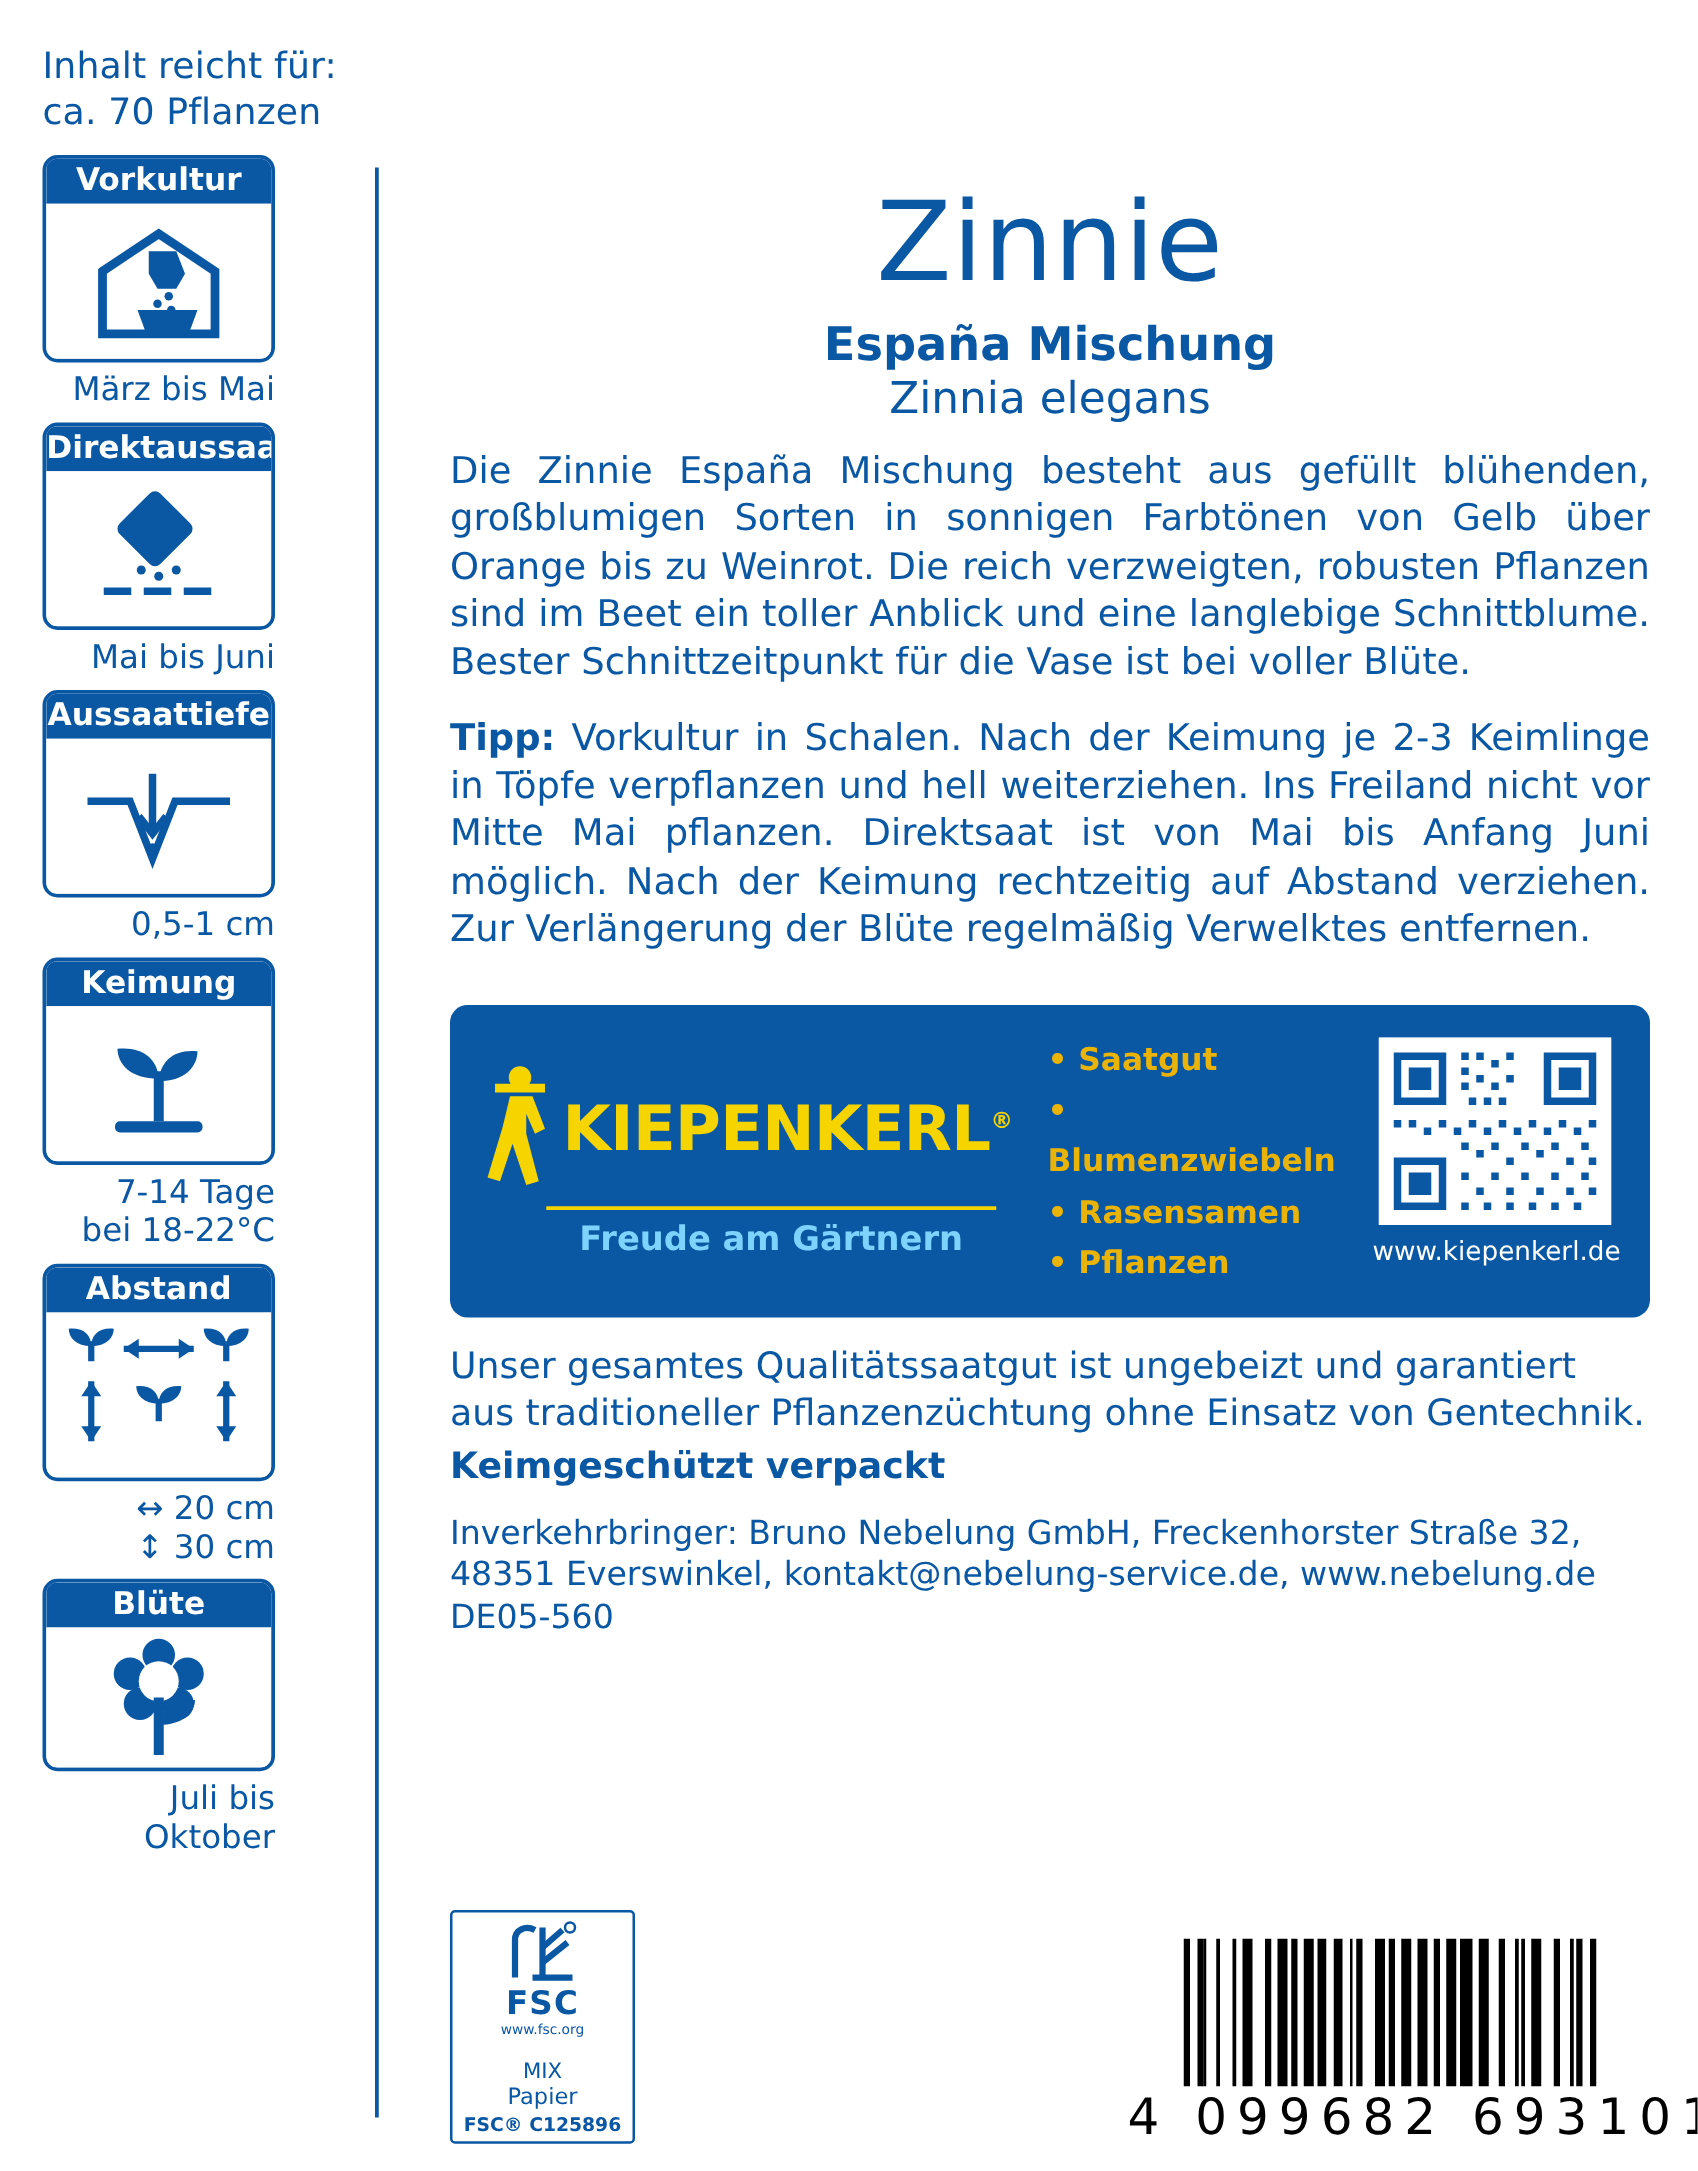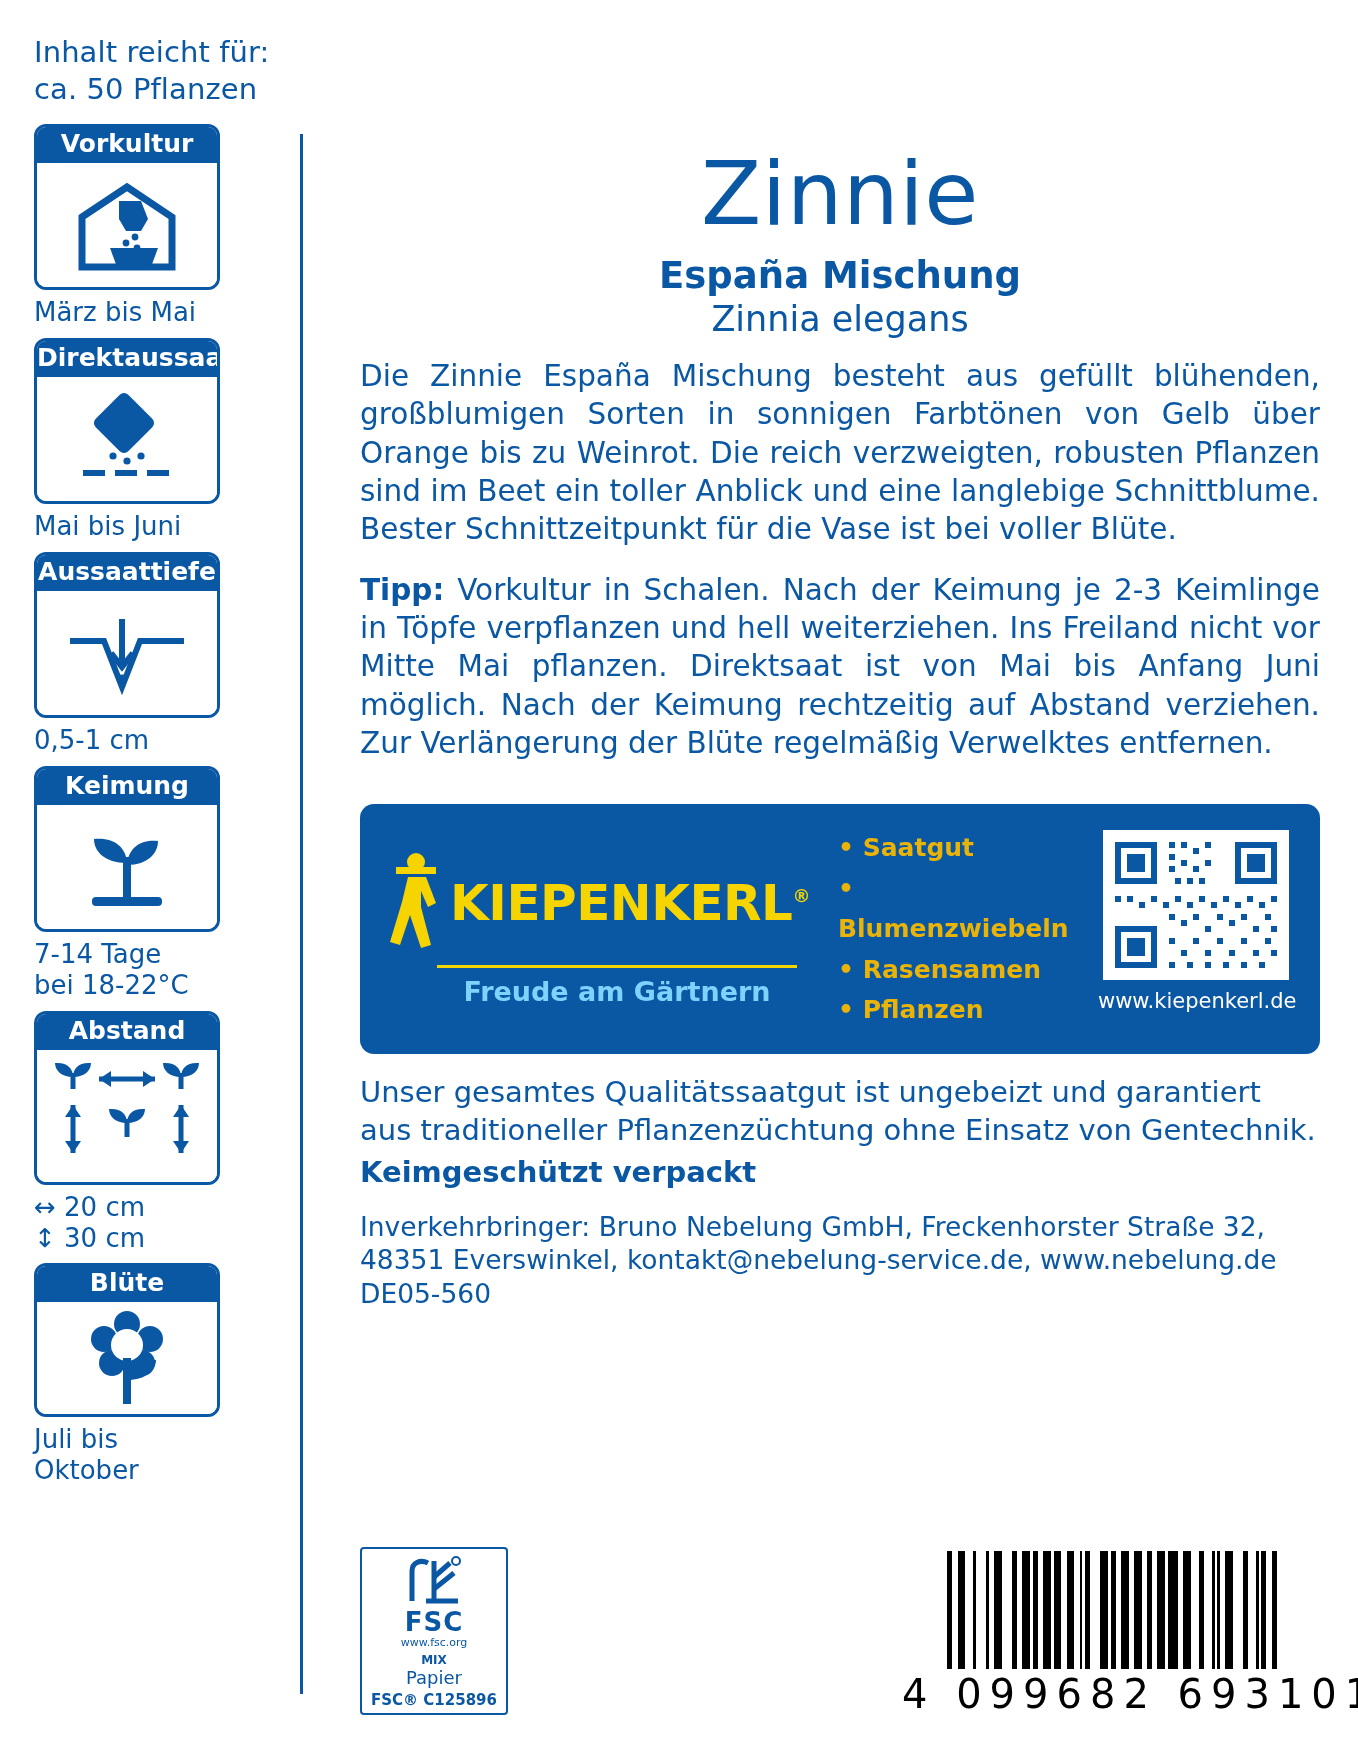--- a/index.html
+++ b/index.html
@@ -57,21 +57,21 @@
   .icon-art {
     height: 124px;
     display: flex;
     align-items: center;
     justify-content: center;
     background: #fff;
   }
   .icon-art.short { height: 112px; }
   .icon-art.tall { height: 132px; }
   .icon-caption {
-    text-align: left;
+    text-align: right;
     font-size: 26px;
     line-height: 1.18;
     margin-top: 7px;
     margin-bottom: 4px;
     color: #0a57a4;
   }
   .icon-caption .row {
     display: block;
     white-space: nowrap;
   }
@@ -220,21 +220,21 @@
     width: 148px;
     border: 2.5px solid #0a57a4;
     border-radius: 4px;
     padding: 6px 4px 4px 4px;
     text-align: center;
     color: #0a57a4;
   }
   .fsc .tree { height: 54px; display:flex; align-items:center; justify-content:center;}
   .fsc .fsc-name { font-size: 26px; font-weight: bold; letter-spacing: 1px; line-height:1;}
   .fsc .fsc-web { font-size: 11px; margin-top: 1px;}
-  .fsc .fsc-mix { font-size: 12px; font-weight: bold; margin-top: 4px;}
+  .fsc .fsc-mix { font-size: 17px; font-weight: normal; margin-top: 17px;}
   .fsc .fsc-papier { font-size: 18px; }
   .fsc .fsc-code { font-size: 15px; font-weight: bold; margin-top: 3px;}
 
   
   .barcode-wrap {
     position: absolute;
     right: 36px;
     bottom: 20px;
     width: 420px;
     text-align: center;
@@ -260,21 +260,21 @@
 </style>
 </head>
 <body>
 
 <div class="page">
 
   <div class="left-col">
 
     <div class="content-for">
       <div>Inhalt reicht für:</div>
-      <div>ca. 50 Pflanzen</div>
+      <div>ca. 70 Pflanzen</div>
     </div>
 
     <div class="icon-block">
       <div class="icon-card">
         <div class="icon-title">Vorkultur</div>
         <div class="icon-art">
           <svg width="130" height="108" viewBox="0 0 130 108">
             <path d="M20 46 L65 16 L110 46 L110 96 L20 96 Z" fill="none" stroke="#0a57a4" stroke-width="7"></path>
             <path d="M57 30 L79 30 L86 48 L79 60 L64 60 L57 48 Z" fill="#0a57a4"></path>
             <circle cx="73" cy="66" r="3.4" fill="#0a57a4"></circle>

